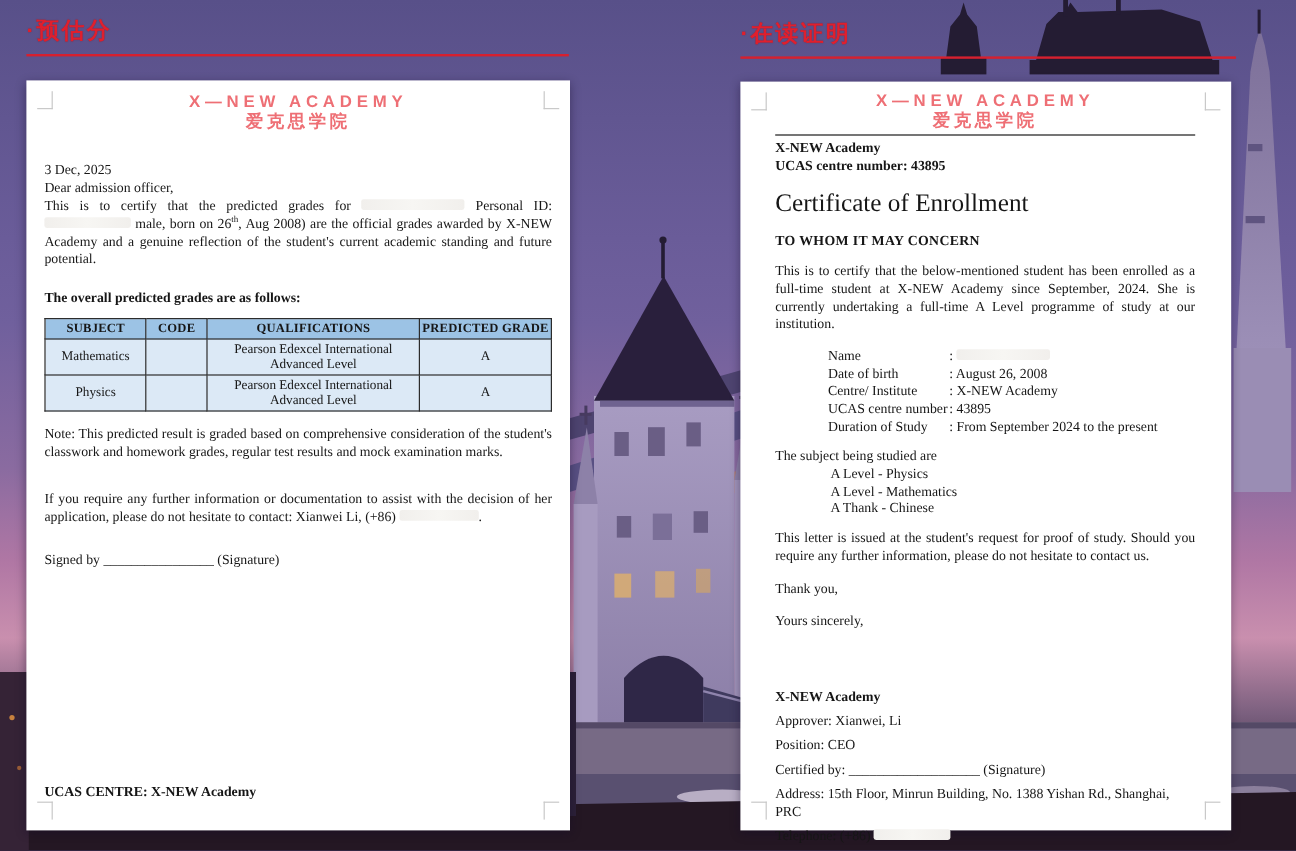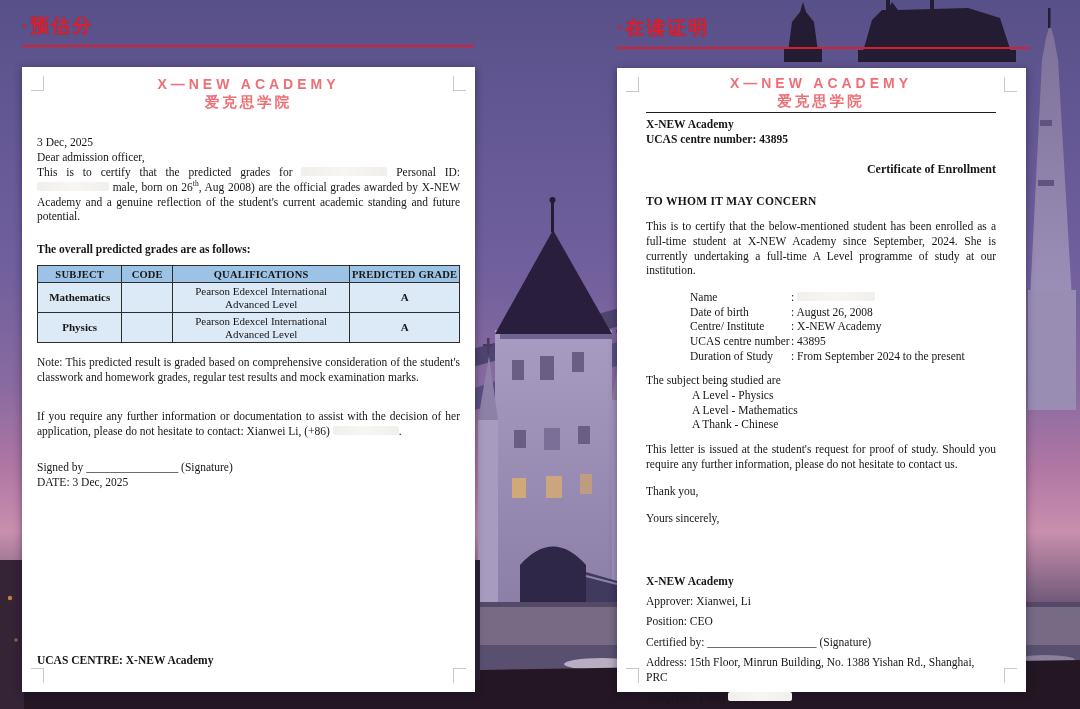--- a/index.html
+++ b/index.html
@@ -49,31 +49,31 @@
 
   .para { text-align:justify; line-height:14.8px; }
   .redact { display:inline-block; height:9px; border-radius:2px;
     background:linear-gradient(90deg,#f1efec,#f7f6f3,#f1efec); vertical-align:baseline; }
 
   
   table.grades { width:100%; border-collapse:collapse; margin-top:8px; }
   table.grades th, table.grades td { border:1.4px solid #2c2c2c; text-align:center; vertical-align:middle; }
   table.grades th { background:#9cc3e5; font-size:10.5px; font-weight:bold; height:17px; letter-spacing:.2px; }
   table.grades td { background:#dce9f6; font-size:11px; height:30px; line-height:13px; padding:1px 3px; }
-  table.grades td.subj, table.grades td.grade { font-weight:bold; } .sp10{height:10px;} .sp12{height:12px;}
+  table.grades td.subj, table.grades td.grade { font-weight:normal; } .sp10{height:10px;} .sp12{height:12px;}
   .sp14{height:14px;} .sp16{height:16px;} .sp18{height:18px;} .sp22{height:22px;}
   .sp24{height:24px;} .sp48{height:48px;}
 
   .line { line-height:15px; }
   .close-line { line-height:14.5px; }
   .doc-footer { position:absolute; left:15px; bottom:26px; font-weight:bold; }
 
   
   .hr-black { border:0; border-top:1.6px solid #1c1c1c; margin:2px 0 3px 0; }
-  .cert-title { text-align:right; font-weight:bold; font-size:12px; line-height:18px; }
+  .cert-title { text-align:left; font-weight:normal; font-size:21px; line-height:18px; }
   .towhom { font-weight:bold; letter-spacing:.3px; line-height:15px; }
   .details { margin-left:44px; line-height:14.6px; }
   .details .lbl { display:inline-block; width:101px; }
   .subjects { margin-left:46px; line-height:14.6px; }
   .sig-line { line-height:15px; margin-bottom:5.4px; }
 </style>
 </head>
 <body>
 
 <div class="stage">
@@ -223,21 +223,20 @@
     <p class="para">Note: This predicted result is graded based on comprehensive consideration of the student's classwork and homework grades, regular test results and mock examination marks.</p>
 
     <div class="sp24"></div>
     <p class="para">
       <span>If you require any further information or documentation to assist with the decision of her application, please do not hesitate to contact: Xianwei Li, (+86)</span>
       <span class="redact" style="width:66px"></span><span>.</span>
     </p>
 
     <div class="sp22"></div>
     <div class="close-line">Signed by ________________ (Signature)</div>
-    <div class="close-line">DATE: 3 Dec, 2025</div>
 
     <div class="doc-footer">UCAS CENTRE: X-NEW Academy</div>
   </div>
 
   <div class="page page-right">
     <div class="mark tl"></div>
     <div class="mark tr"></div>
     <div class="mark bl"></div>
     <div class="mark br"></div>
 

